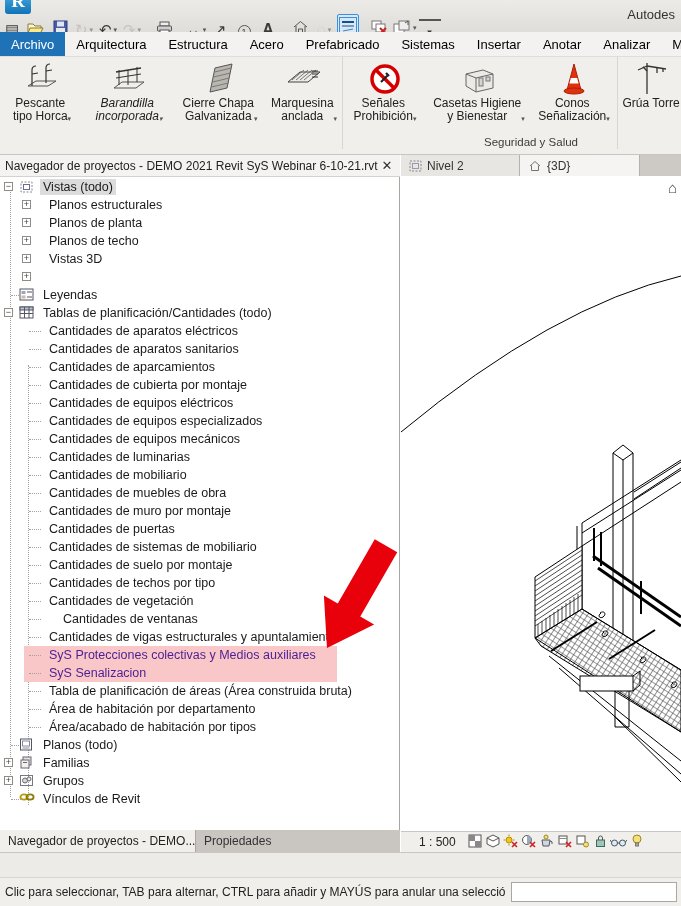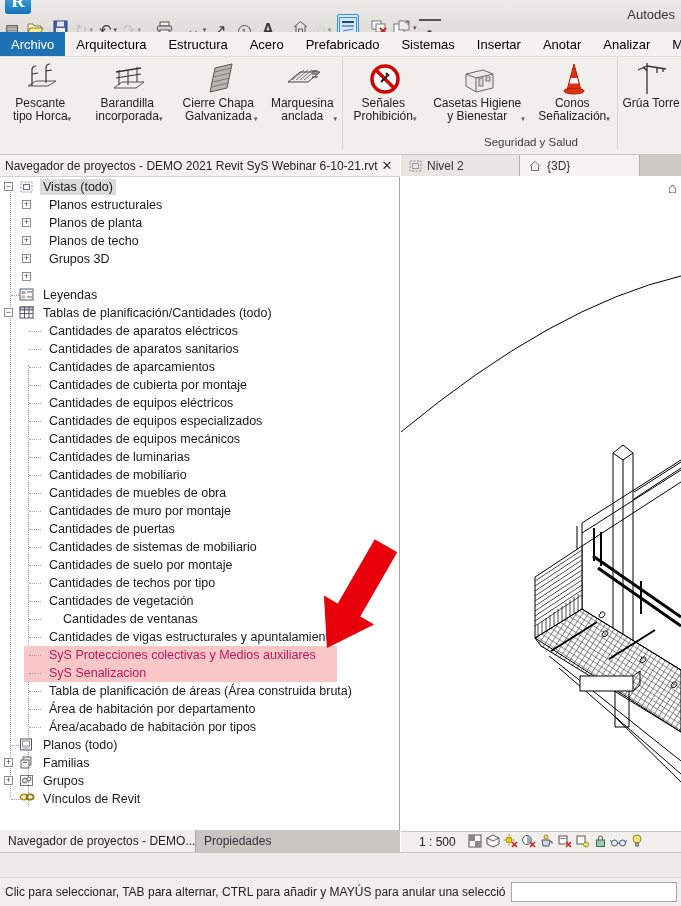--- a/index.html
+++ b/index.html
@@ -54,21 +54,21 @@
   #tree { position:absolute; left:0; top:22px; width:400px; height:653px; overflow:hidden; }
   .trow { position:absolute; left:0; width:400px; height:18px; display:flex; align-items:center; font-size:12.5px; }
   .texp { position:absolute; width:9px; height:9px; border:1px solid #8f8c88; background:#fff;
           font-size:9px; line-height:7px; text-align:center; color:#444; }
   .tconn { border-bottom:1px dotted #a5a29e; position:absolute; height:1px; }
   .ticon { position:absolute; width:16px; height:14px; }
   .tlabel { position:absolute; white-space:nowrap; color:#1a1a1a; padding:1px 3px; }
   .tlabel.selected { background:#dcdcdc; }
   .trow.hl { }
   .hlband { position:absolute; left:24px; width:313px; height:18px; background:#f9c7c7; }
-  .trow.hl .tlabel { color:#be185d; }
+  .trow.hl .tlabel { color:#4c1d95; }
   .vrail { position:absolute; border-left:1px dotted #a5a29e; width:1px; }
 
   
   #browser-tabs { position:absolute; left:0; top:675px; width:400px; height:22px; background:#c9c6c2; display:flex; }
   .btab { font-size:12px; display:flex; align-items:center; padding:0 8px; white-space:nowrap; overflow:hidden; }
   .btab.active { background:#f0efec; color:#222; width:196px; border-right:1px solid #aaa7a3; }
   .btab.inactive { background:#c9c6c2; color:#333; flex:1; }
 
   
   #viewport { position:absolute; left:401px; top:0; width:280px; height:697px; background:#fbfbfa; }
@@ -168,21 +168,21 @@
             <polygon points="4,24 24,24 32,19 12,19" fill="#f2efe9" stroke="#555"></polygon>
             <path d="M8,24 V8 q0,-4 4,-4 M22,21 V6 q0,-4 4,-4" fill="none" stroke="#333" stroke-width="1.2"></path>
             <path d="M8,12 l6,-1 M22,9 l6,-1" fill="none" stroke="#333" stroke-width="1.2"></path>
           </svg>
         </span>
         <span class="rbl-wrap">
           <span class="lbl">Pescante<br>tipo Horca</span>
           <span class="dd2">▾</span>
         </span>
       </div>
-      <div class="rbtn" style="width: 90px;">
+      <div class="rbtn" style="width: 90px; font-style: italic;">
         <span class="ric">
           <svg width="36" height="34" viewBox="0 0 36 34">
             <polygon points="3,26 25,26 33,20 11,20" fill="#f2efe9" stroke="#555"></polygon>
             <line x1="8" y1="23" x2="8" y2="8" stroke="#333"></line>
             <line x1="17" y1="23" x2="17" y2="8" stroke="#333"></line>
             <line x1="26" y1="20" x2="26" y2="5" stroke="#333"></line>
             <line x1="5" y1="10" x2="30" y2="6" stroke="#333" stroke-width="1.6"></line>
             <line x1="5" y1="16" x2="30" y2="12" stroke="#333"></line>
           </svg>
         </span>
@@ -318,21 +318,21 @@
         <div class="trow" style="top: 37px;">
           <span class="texp" style="left: 22px; top: 4px;">+</span>
           <span class="tlabel" style="left: 46px;">Planos de planta</span>
         </div>
         <div class="trow" style="top: 55px;">
           <span class="texp" style="left: 22px; top: 4px;">+</span>
           <span class="tlabel" style="left: 46px;">Planos de techo</span>
         </div>
         <div class="trow" style="top: 73px;">
           <span class="texp" style="left: 22px; top: 4px;">+</span>
-          <span class="tlabel" style="left: 46px;">Grupos 3D</span>
+          <span class="tlabel" style="left: 46px;">Vistas 3D</span>
         </div>
         <div class="trow" style="top: 91px;">
           <span class="texp" style="left: 22px; top: 4px;">+</span>
         </div>
         <div class="trow" style="top: 109px;">
           <span class="tconn" style="left: 11px; width: 12px; top: 9px;"></span>
           <span class="ticon" style="left: 19px; top: 2px;">
             <svg width="15" height="13" viewBox="0 0 15 13">
               <rect x="1" y="1" width="13" height="11" fill="#fff" stroke="#556"></rect>
               <rect x="2.5" y="3" width="4" height="3" fill="#9ab"></rect>

